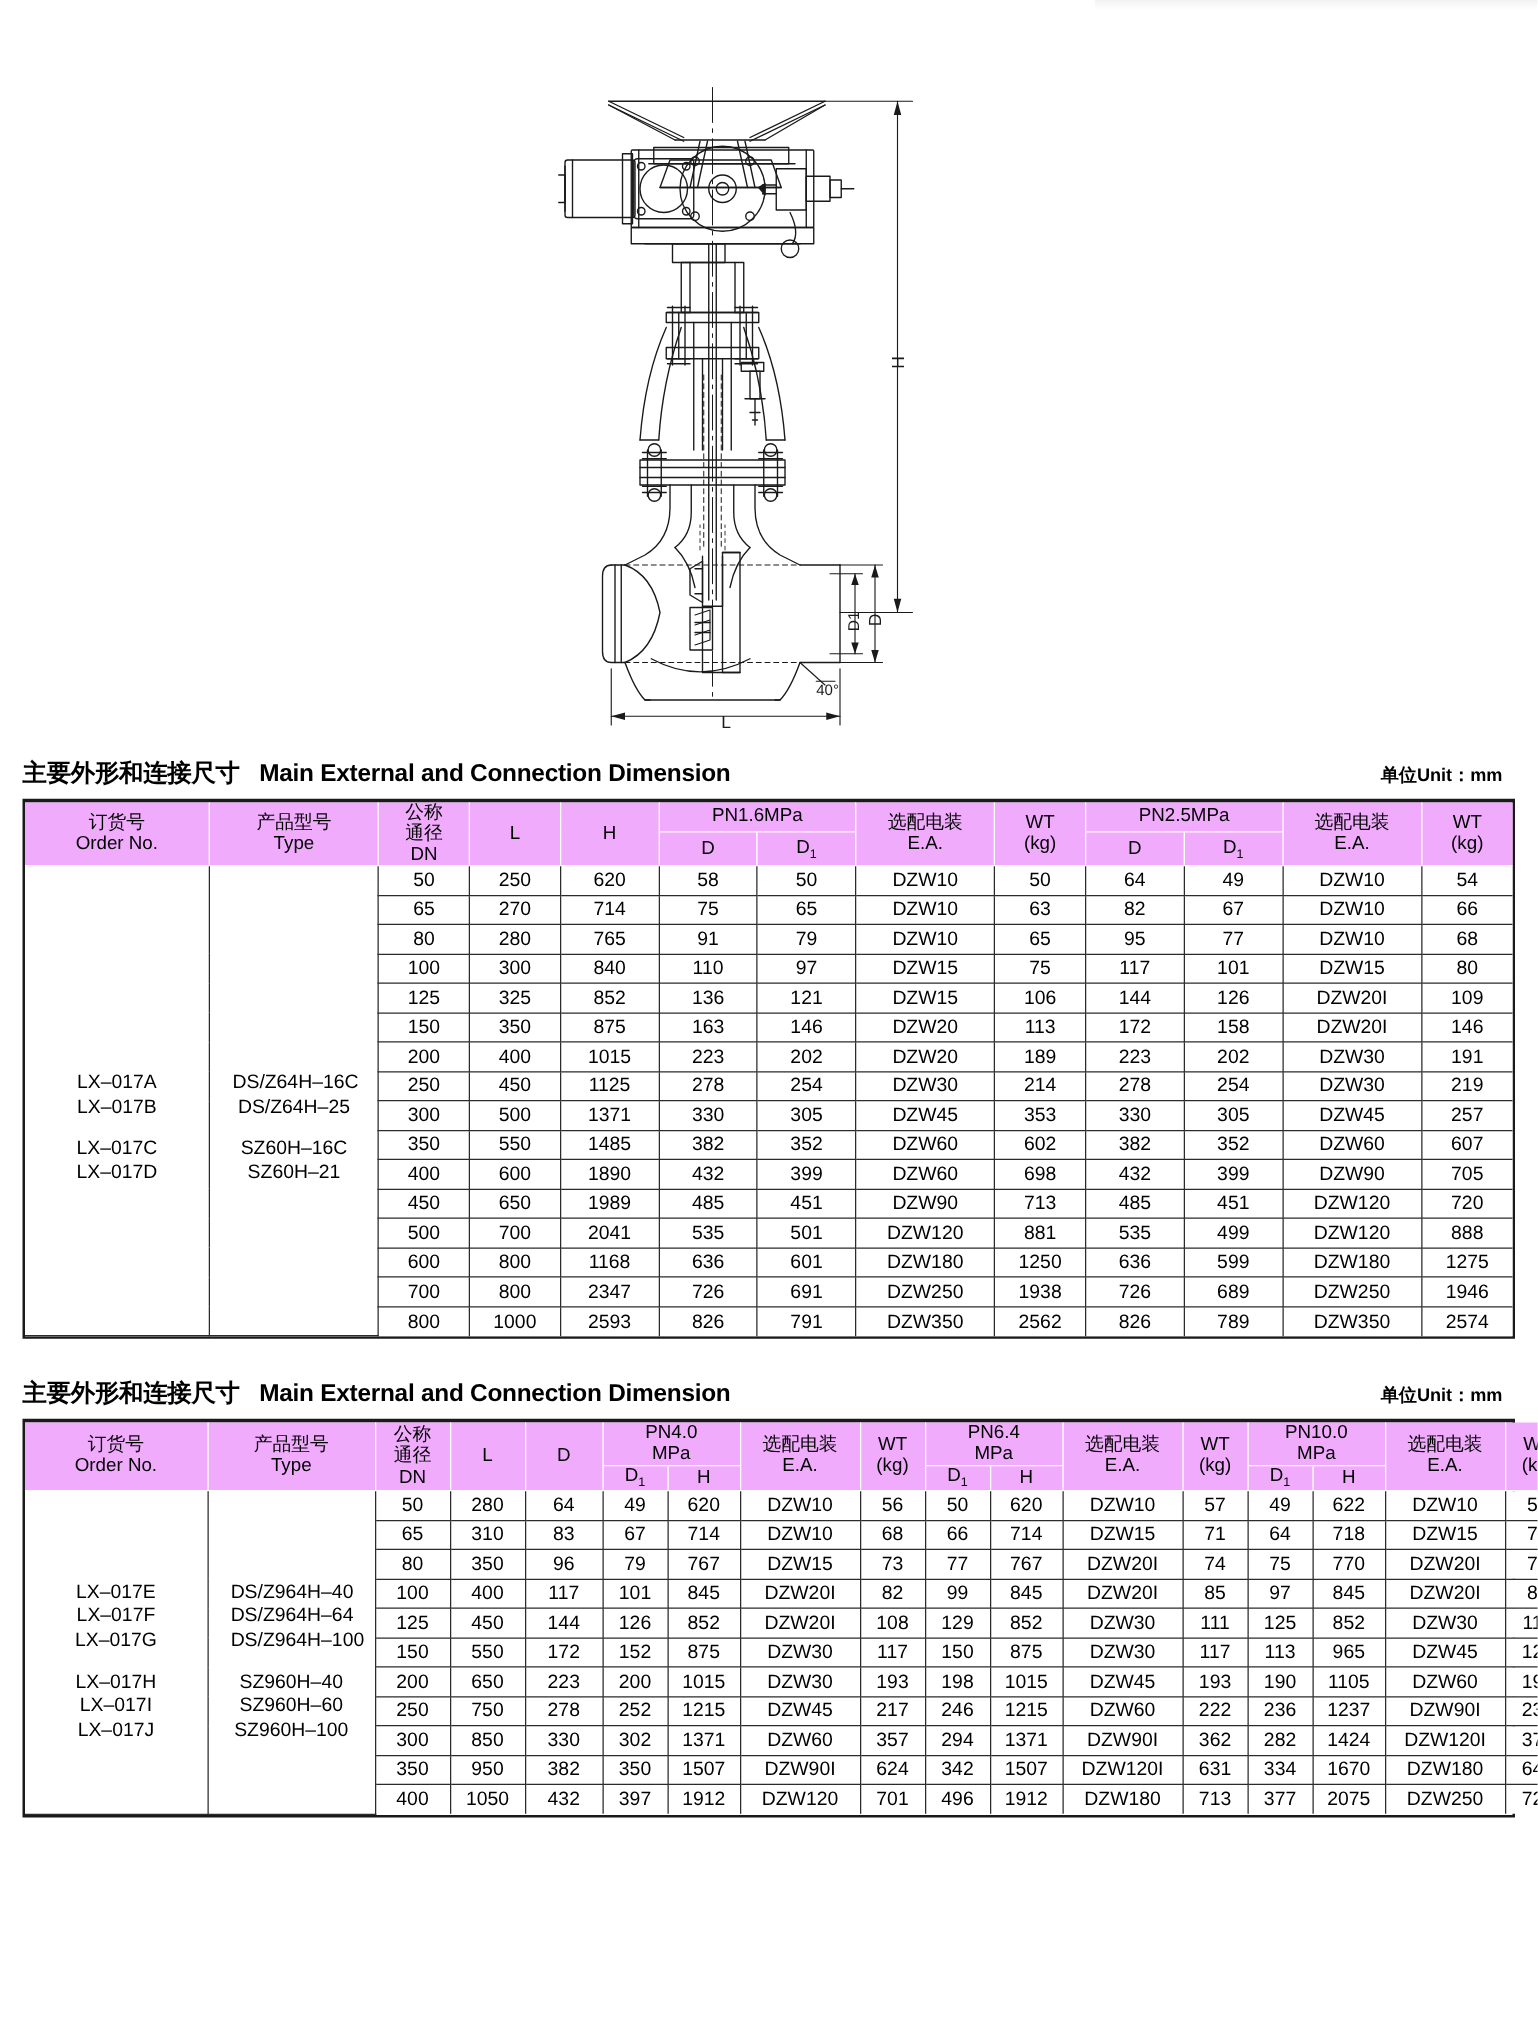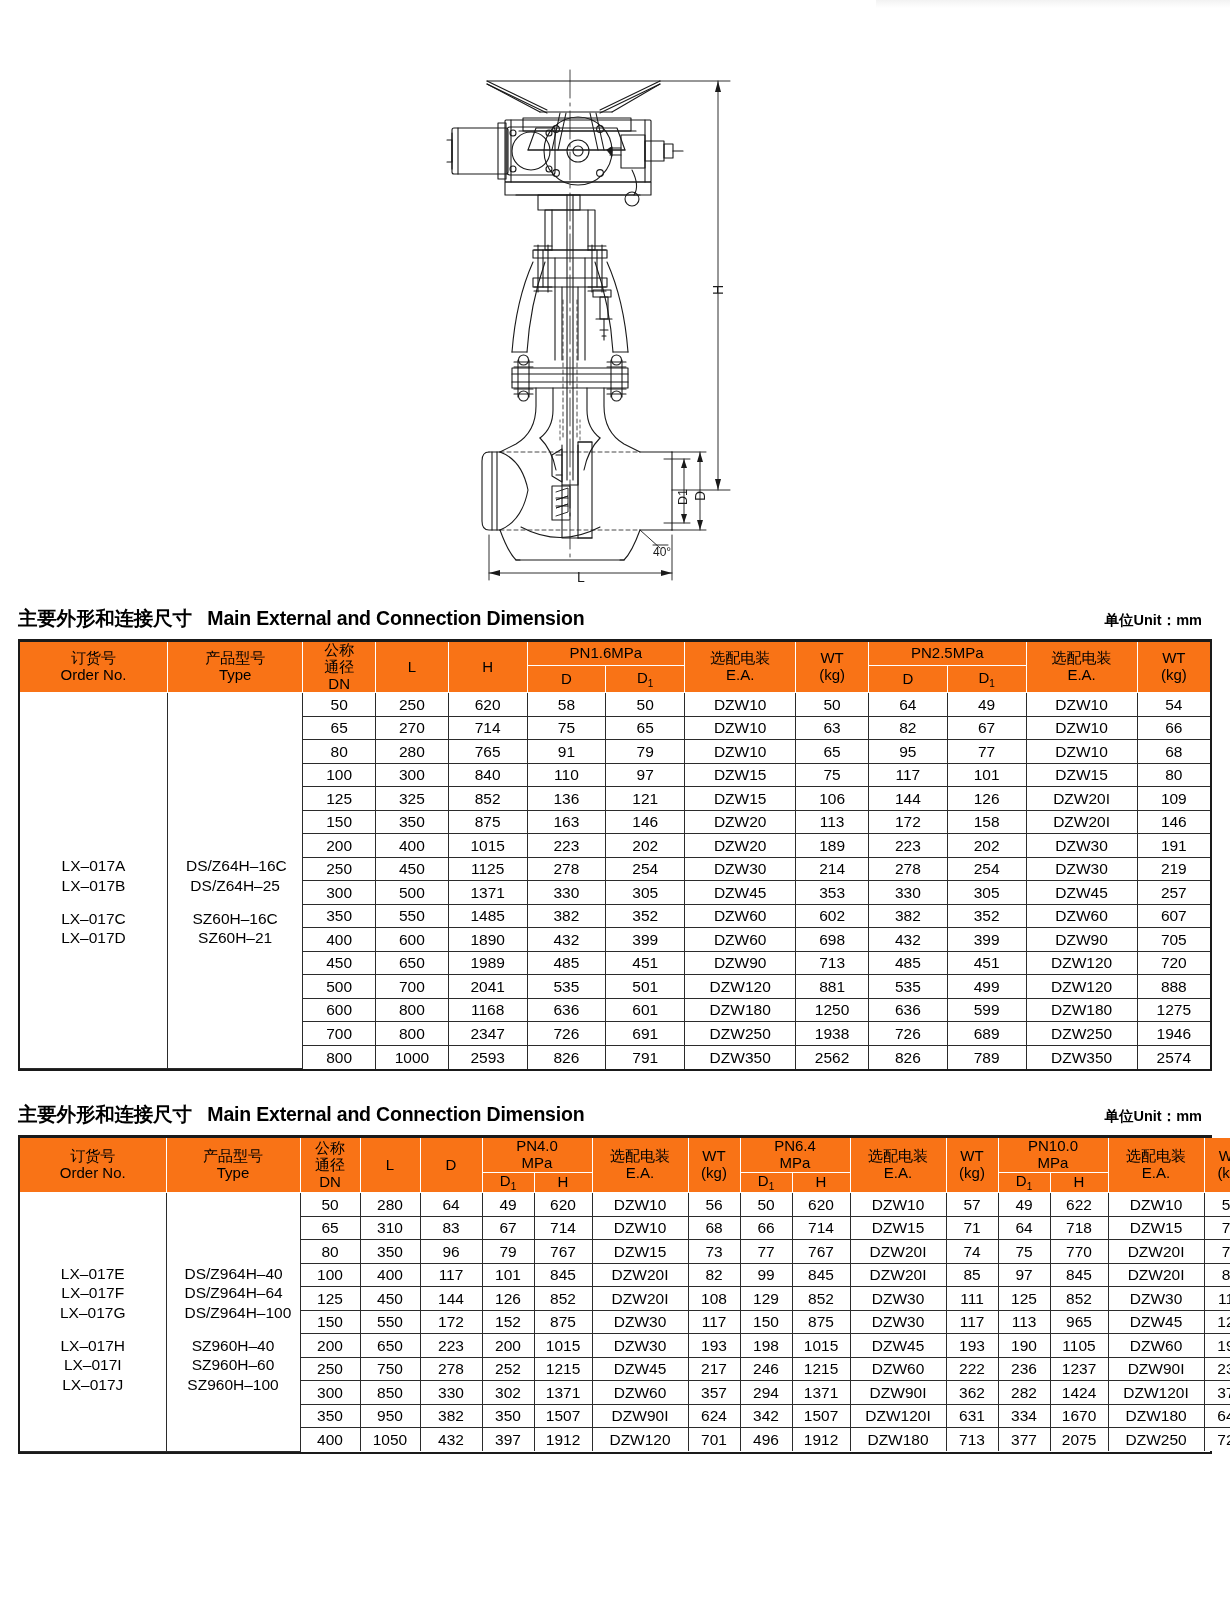--- a/index.html
+++ b/index.html
@@ -65,21 +65,21 @@
   }
   table.dim th, table.dim td {
     border: 1px solid #2b2b2b;
     text-align: center;
     vertical-align: middle;
     padding: 0;
     line-height: 1.12;
     background: #fff;
   }
   table.dim thead th {
-    background: #f97316;
+    background: #f0abfc;
     font-weight: normal;
     font-size: 15px;
     border-color: #ffffff;
   }
   table.dim tbody td { height: 23.5px; font-size: 15.5px; }
 
   
   .tbl-frame {
     border: 2.5px solid #1a1a1a;
     border-top: 3px solid #1a1a1a;

